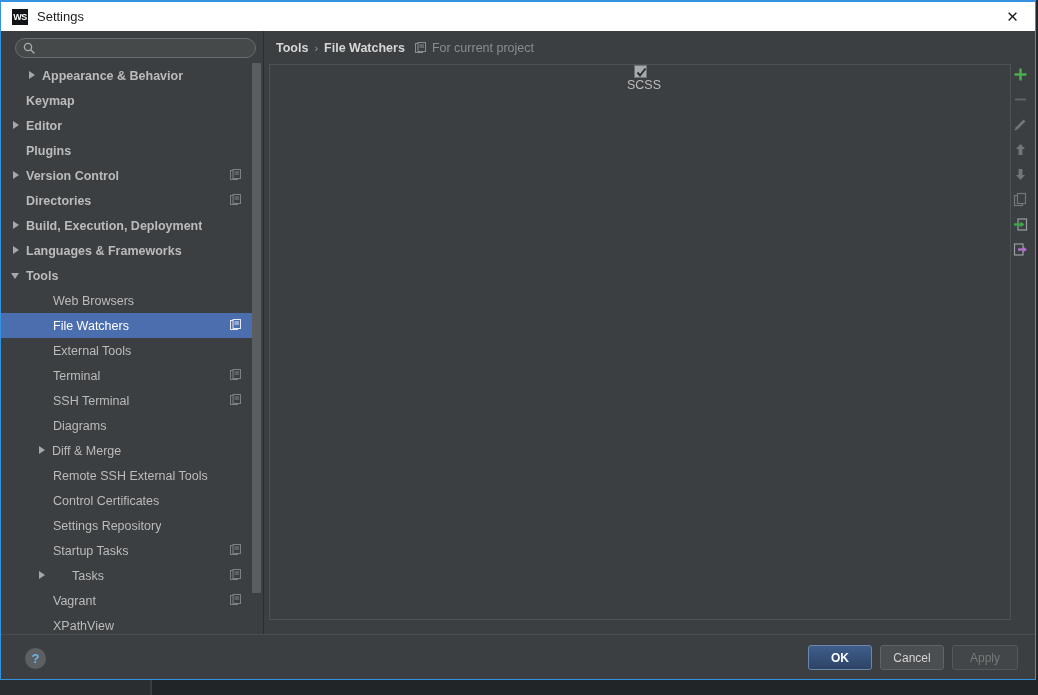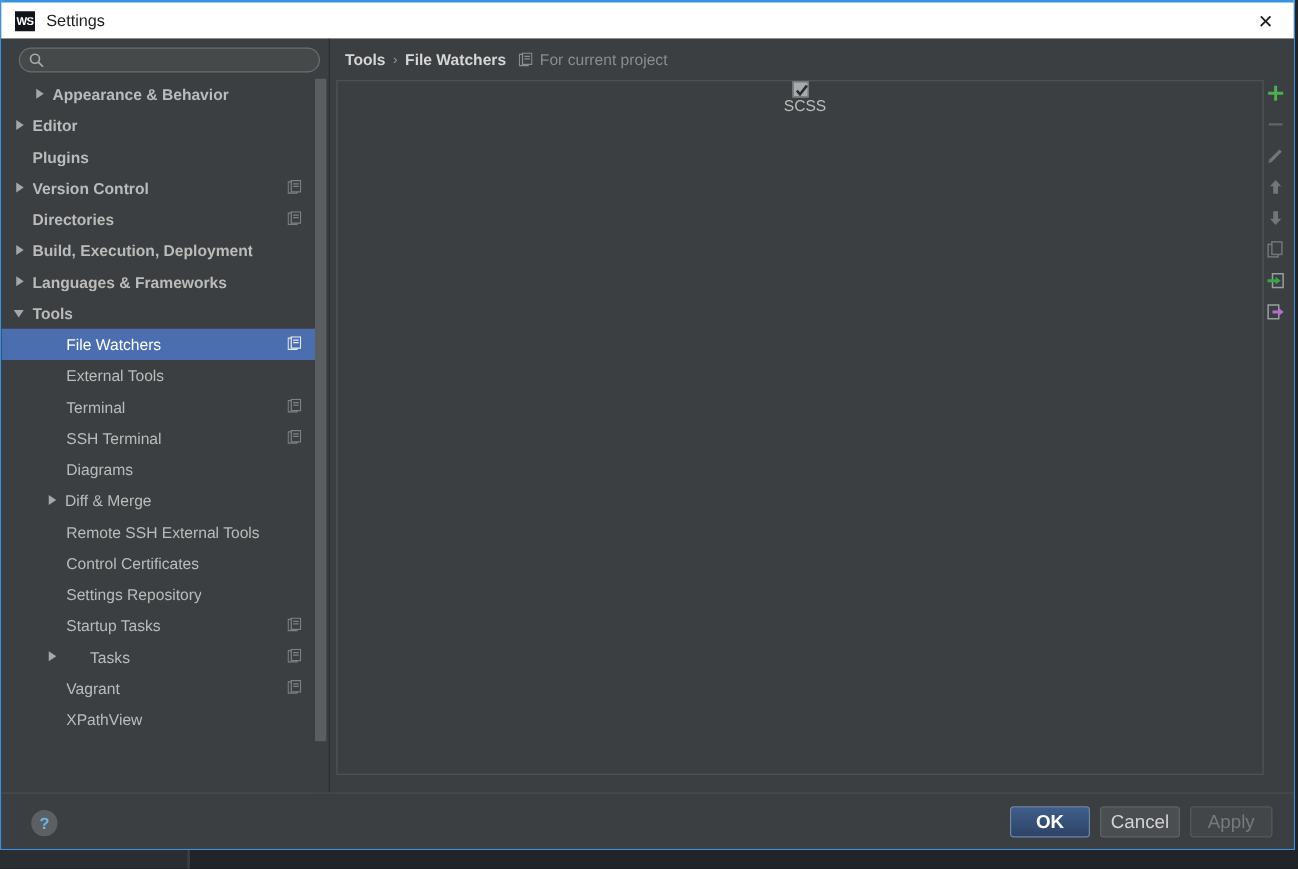--- a/index.html
+++ b/index.html
@@ -222,21 +222,21 @@
     display: flex; align-items: center; justify-content: center;
     font-family: "Liberation Sans", sans-serif;
   }
   .btn {
     position: absolute; top: 10px;
     height: 25px;
     border: 1px solid #5e6366;
     border-radius: 3px;
     background: #4a4e51;
     color: #d4d4d4;
-    font-size: 15px; font-weight: bold;
+    font-size: 12px; font-weight: bold;
     display: flex; align-items: center; justify-content: center;
     font-family: "Liberation Sans", sans-serif;
     box-sizing: border-box;
   }
   .btn.ok {
     left: 807px; width: 64px;
     background: linear-gradient(#3f5e8a, #2d4366);
     border: 1px solid #6b87ad;
     color: #ffffff;
   }
@@ -284,20 +284,23 @@
             </svg>
             <input class="search-input" type="text" value="" style="">
           </div>
         </div>
 
         <div class="tree" id="tree-list">
             <div class="tree-row bold" style="padding-left: 26px;">
               <span class="arrow right"></span>
               <span class="label">Appearance &amp; Behavior</span>
             </div>
+            <div class="tree-row bold" style="padding-left: 25px;">
+              <span class="label">Keymap</span>
+            </div>
             <div class="tree-row bold" style="padding-left: 10px;">
               <span class="arrow right"></span>
               <span class="label">Editor</span>
             </div>
             <div class="tree-row bold" style="padding-left: 25px;">
               <span class="label">Plugins</span>
             </div>
             <div class="tree-row bold" style="padding-left: 10px;">
               <span class="arrow right"></span>
               <span class="label">Version Control</span>
@@ -321,20 +324,23 @@
               <span class="arrow right"></span>
               <span class="label">Build, Execution, Deployment</span>
             </div>
             <div class="tree-row bold" style="padding-left: 10px;">
               <span class="arrow right"></span>
               <span class="label">Languages &amp; Frameworks</span>
             </div>
             <div class="tree-row bold" style="padding-left: 10px;">
               <span class="arrow down"></span>
               <span class="label">Tools</span>
+            </div>
+            <div class="tree-row" style="padding-left: 52px;">
+              <span class="label">Web Browsers</span>
             </div>
             <div class="tree-row selected" style="padding-left: 52px;">
               <span class="label">File Watchers</span>
               <svg class="proj-icon" viewBox="0 0 11 12">
                 <rect x="0.5" y="1.5" width="7" height="9" fill="none" stroke="#e6e9ef" stroke-width="1"></rect>
                 <rect x="3" y="0.5" width="7.5" height="9" fill="#4b6eaf" stroke="#e6e9ef" stroke-width="1"></rect>
                 <line x1="4.5" y1="3" x2="9" y2="3" stroke="#e6e9ef" stroke-width="1"></line>
                 <line x1="4.5" y1="5" x2="9" y2="5" stroke="#e6e9ef" stroke-width="1"></line>
               </svg>
             </div>

